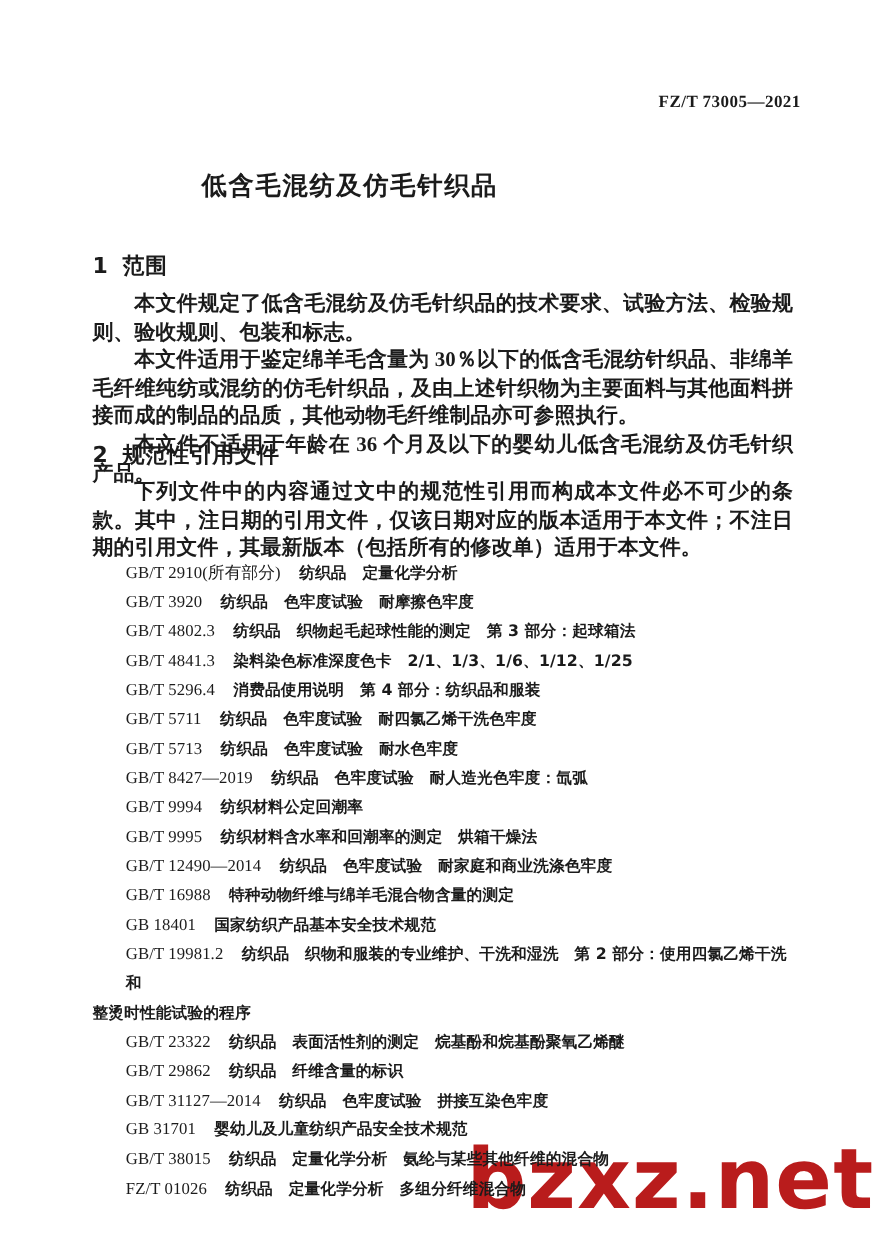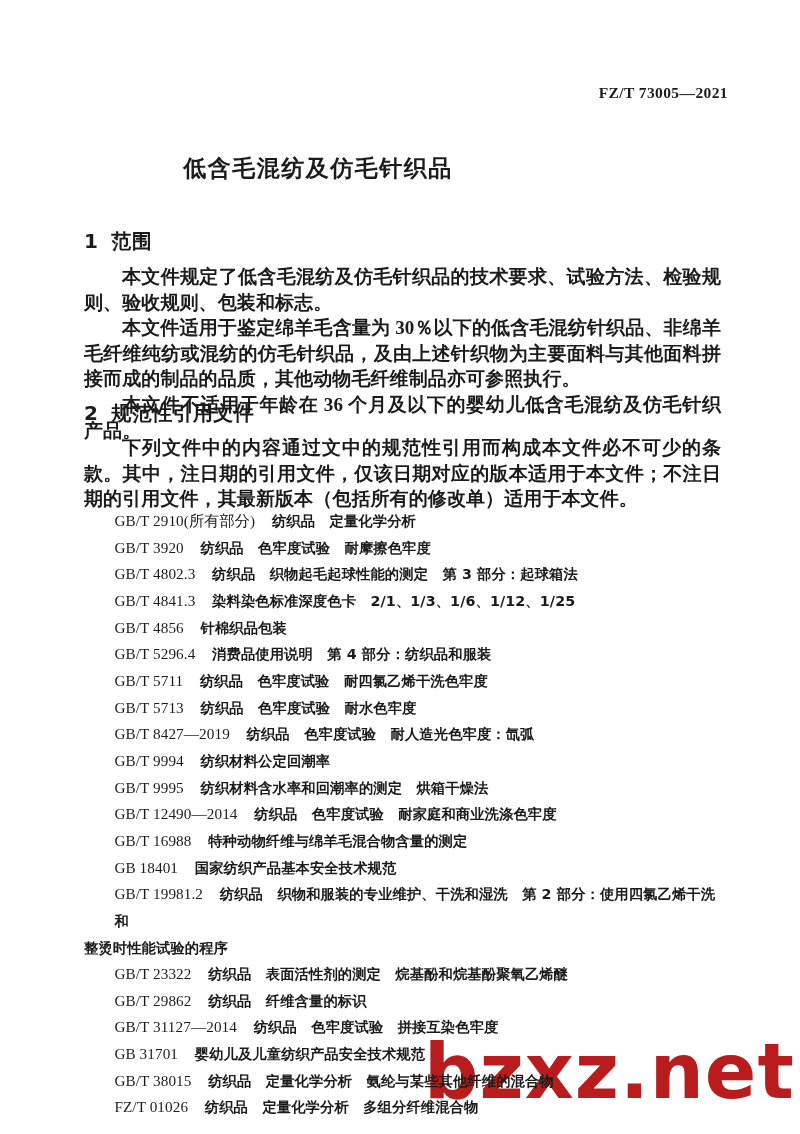--- a/index.html
+++ b/index.html
@@ -151,21 +151,20 @@
 
     <div class="para-block" style="top:435px;">
       <p>下列文件中的内容通过文中的规范性引用而构成本文件必不可少的条款。其中，注日期的引用文件，仅该日期对应的版本适用于本文件；不注日期的引用文件，其最新版本（包括所有的修改单）适用于本文件。</p>
     </div>
 
     <div class="ref-list" style="top:508px;" id="ref-list">
         <div class="ref"><span class="code">GB/T 2910(所有部分)</span><span class="sp-wide"></span><span class="name">纺织品　定量化学分析</span></div>
         <div class="ref"><span class="code">GB/T 3920</span><span class="sp-wide"></span><span class="name">纺织品　色牢度试验　耐摩擦色牢度</span></div>
         <div class="ref"><span class="code">GB/T 4802.3</span><span class="sp-wide"></span><span class="name">纺织品　织物起毛起球性能的测定　第 3 部分：起球箱法</span></div>
         <div class="ref"><span class="code">GB/T 4841.3</span><span class="sp-wide"></span><span class="name">染料染色标准深度色卡　2/1、1/3、1/6、1/12、1/25</span></div>
-        <div class="ref"><span class="code">GB/T 4856</span><span class="sp-wide"></span><span class="name">针棉织品包装</span></div>
         <div class="ref"><span class="code">GB/T 5296.4</span><span class="sp-wide"></span><span class="name">消费品使用说明　第 4 部分：纺织品和服装</span></div>
         <div class="ref"><span class="code">GB/T 5711</span><span class="sp-wide"></span><span class="name">纺织品　色牢度试验　耐四氯乙烯干洗色牢度</span></div>
         <div class="ref"><span class="code">GB/T 5713</span><span class="sp-wide"></span><span class="name">纺织品　色牢度试验　耐水色牢度</span></div>
         <div class="ref"><span class="code">GB/T 8427—2019</span><span class="sp-wide"></span><span class="name">纺织品　色牢度试验　耐人造光色牢度：氙弧</span></div>
         <div class="ref"><span class="code">GB/T 9994</span><span class="sp-wide"></span><span class="name">纺织材料公定回潮率</span></div>
         <div class="ref"><span class="code">GB/T 9995</span><span class="sp-wide"></span><span class="name">纺织材料含水率和回潮率的测定　烘箱干燥法</span></div>
         <div class="ref"><span class="code">GB/T 12490—2014</span><span class="sp-wide"></span><span class="name">纺织品　色牢度试验　耐家庭和商业洗涤色牢度</span></div>
         <div class="ref"><span class="code">GB/T 16988</span><span class="sp-wide"></span><span class="name">特种动物纤维与绵羊毛混合物含量的测定</span></div>
         <div class="ref"><span class="code">GB 18401</span><span class="sp-wide"></span><span class="name">国家纺织产品基本安全技术规范</span></div>
         <div class="ref"><span class="code">GB/T 19981.2</span><span class="sp-wide"></span><span class="name">纺织品　织物和服装的专业维护、干洗和湿洗　第 2 部分：使用四氯乙烯干洗和</span></div>

